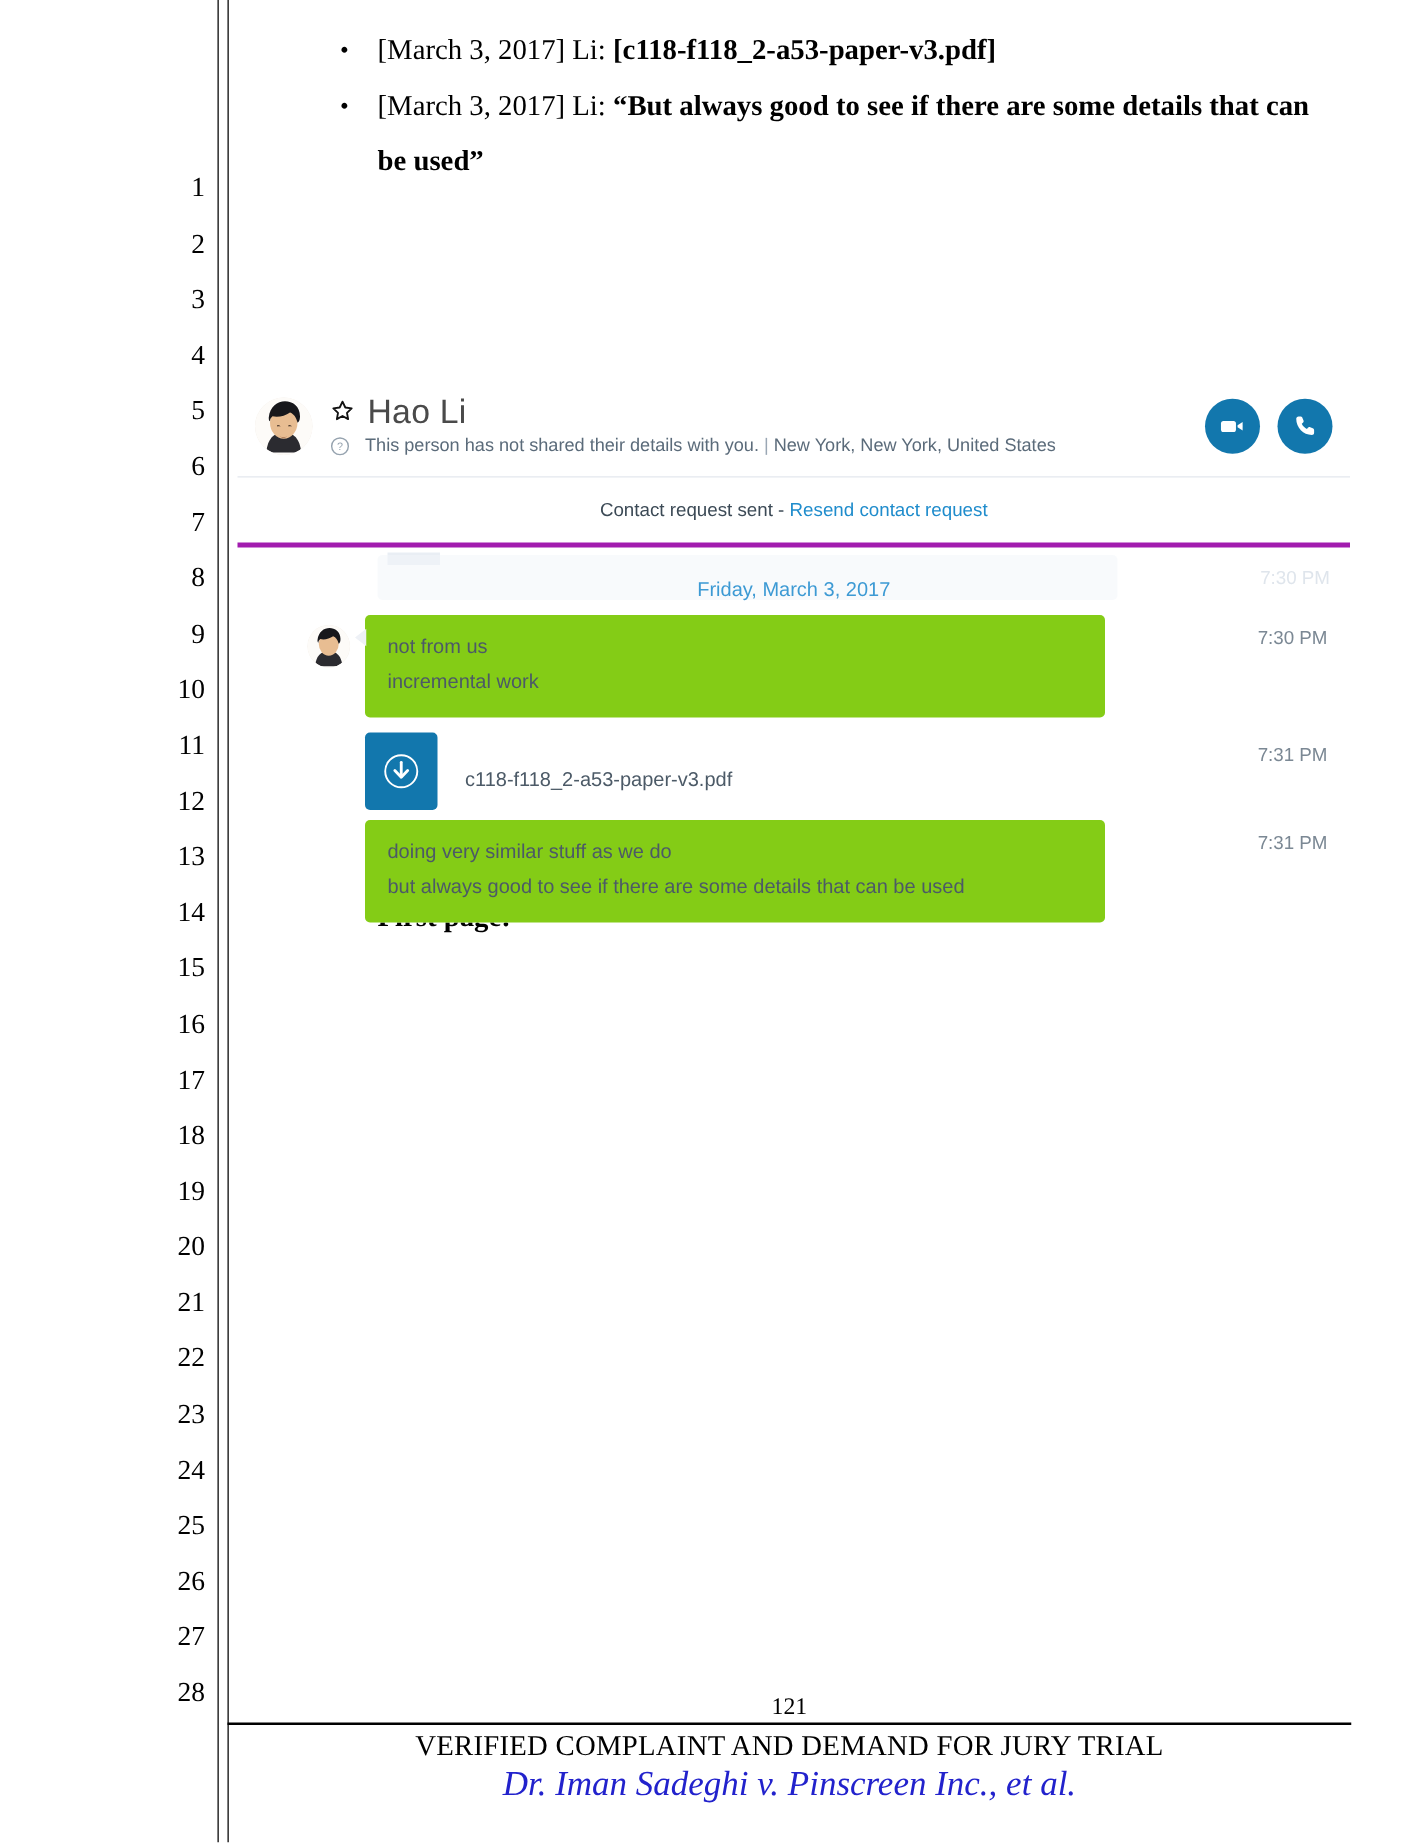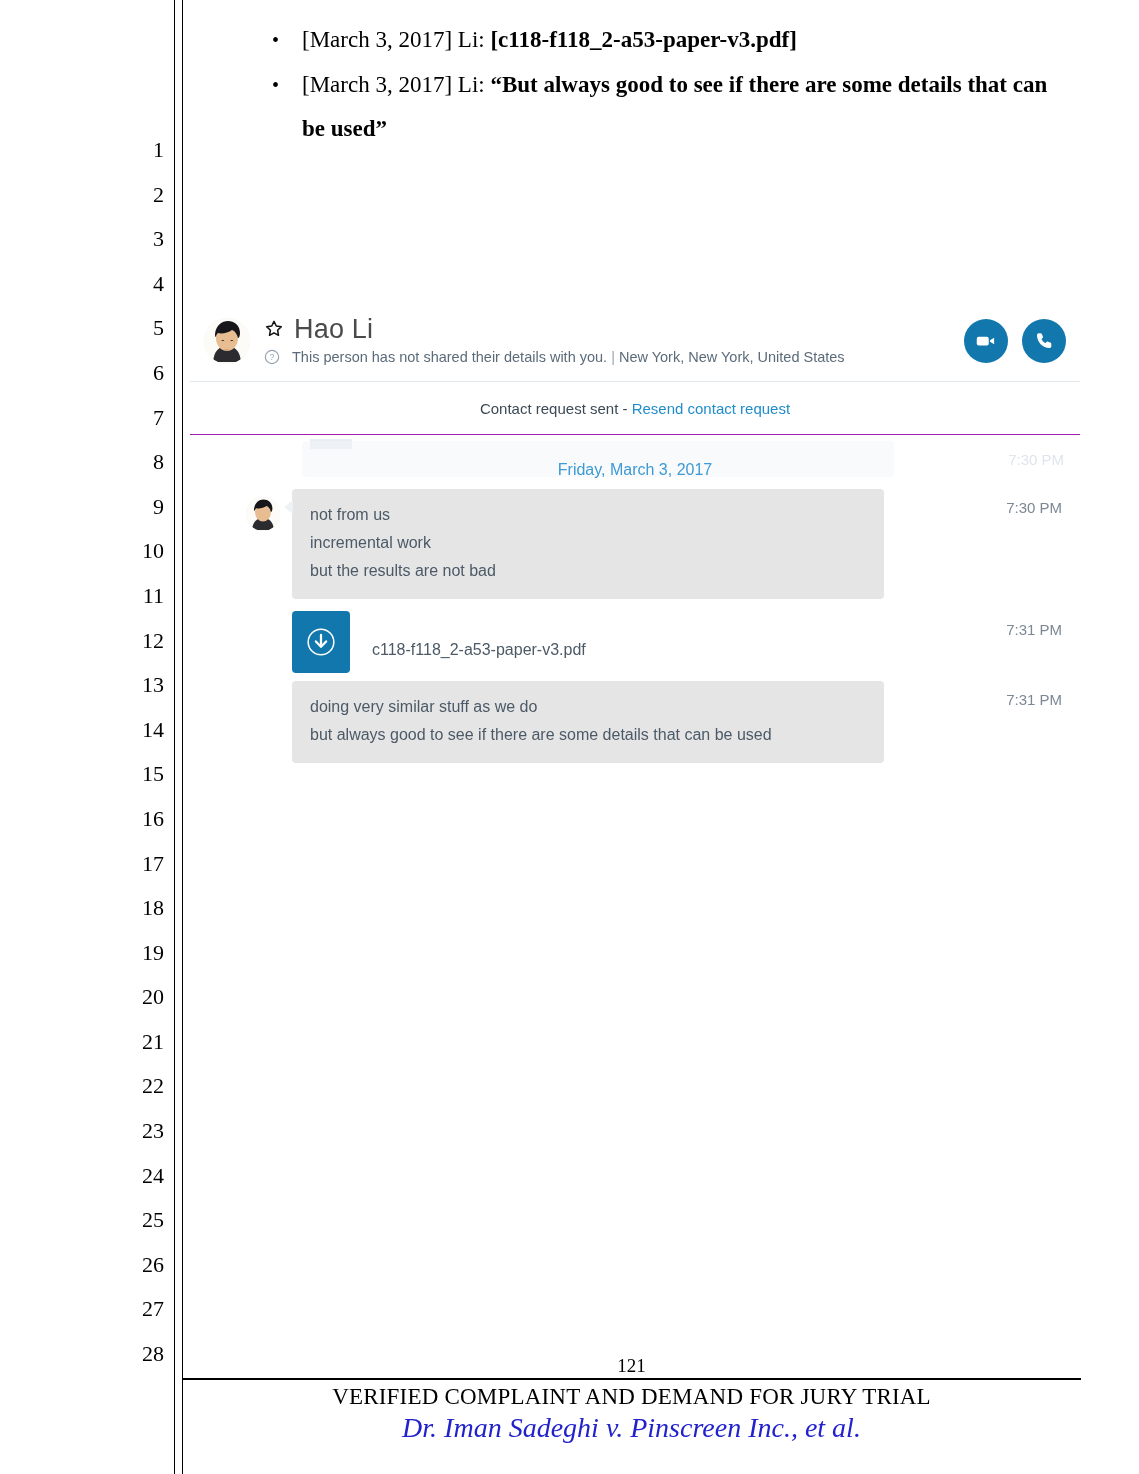--- a/index.html
+++ b/index.html
@@ -154,21 +154,21 @@
     display: flex;
     align-items: center;
     justify-content: center;
   }
 
   .sk-request {
     text-align: center;
     font-size: 15px;
     color: #3c4a56;
     padding: 18px 0 17px;
-    border-bottom: 1px solid #a21caf;
+    border-bottom: 4px solid #a21caf;
   }
   .sk-request a {
     color: #1f8ccc;
     text-decoration: none;
   }
 
   .sk-body { position: relative; padding-top: 4px; }
 
   
   .ghost-row {
@@ -224,21 +224,21 @@
     overflow: hidden;
     flex: 0 0 34px;
     margin-left: 56px;
     margin-top: 8px;
     background: #f4efe9;
     position: relative;
   }
   .bubble {
     position: relative;
     margin-left: 12px;
-    background: #e5e5e5;
+    background: #84cc16;
     border-radius: 4px;
     padding: 12px 18px 14px;
     max-width: 592px;
     flex: 0 0 auto;
     width: 657px;
     box-sizing: border-box;
   }
   .bubble::before {
     content: "";
     position: absolute;
@@ -468,21 +468,20 @@
             <rect width="34" height="34" fill="#fdfbf8"></rect>
             <path d="M6 33c.8-8 4.5-12 11-12s10.2 4 11 12z" fill="#2b2b30"></path>
             <ellipse cx="17" cy="15" rx="8" ry="9.5" fill="#e8bd92"></ellipse>
             <path d="M8 12c.8-6.6 5.2-9.6 9.6-9.6 4.3 0 8.8 2.9 8.8 8.8 0 2.2-.7 3.7-1.5 3.7-.7-2.9-2.2-5.2-4.4-5.9-3 2.2-7.4 3-10.3 2.2-.7.7-1.5 1.5-1.5 2.9-.7 0-.7-1.5-.7-2.1z" fill="#17171b"></path>
           </g>
         </svg>
       </div>
       <div class="bubble">
         <p>not from us</p>
         <p>incremental work</p>
-        <p>but the results are not bad</p>
       </div>
       <div class="msg-time">7:30 PM</div>
     </div>
 
     <div class="file-row">
       <div class="file-icon">
         <svg viewBox="0 0 40 40" width="38" height="38" aria-hidden="true">
           <circle cx="20" cy="20" r="13.5" fill="none" stroke="#fff" stroke-width="1.6"></circle>
           <path d="M20 12.5v12" stroke="#fff" stroke-width="2.4" stroke-linecap="round"></path>
           <path d="M14.6 19.4L20 25l5.4-5.6" fill="none" stroke="#fff" stroke-width="2.4" stroke-linecap="round" stroke-linejoin="round"></path>

